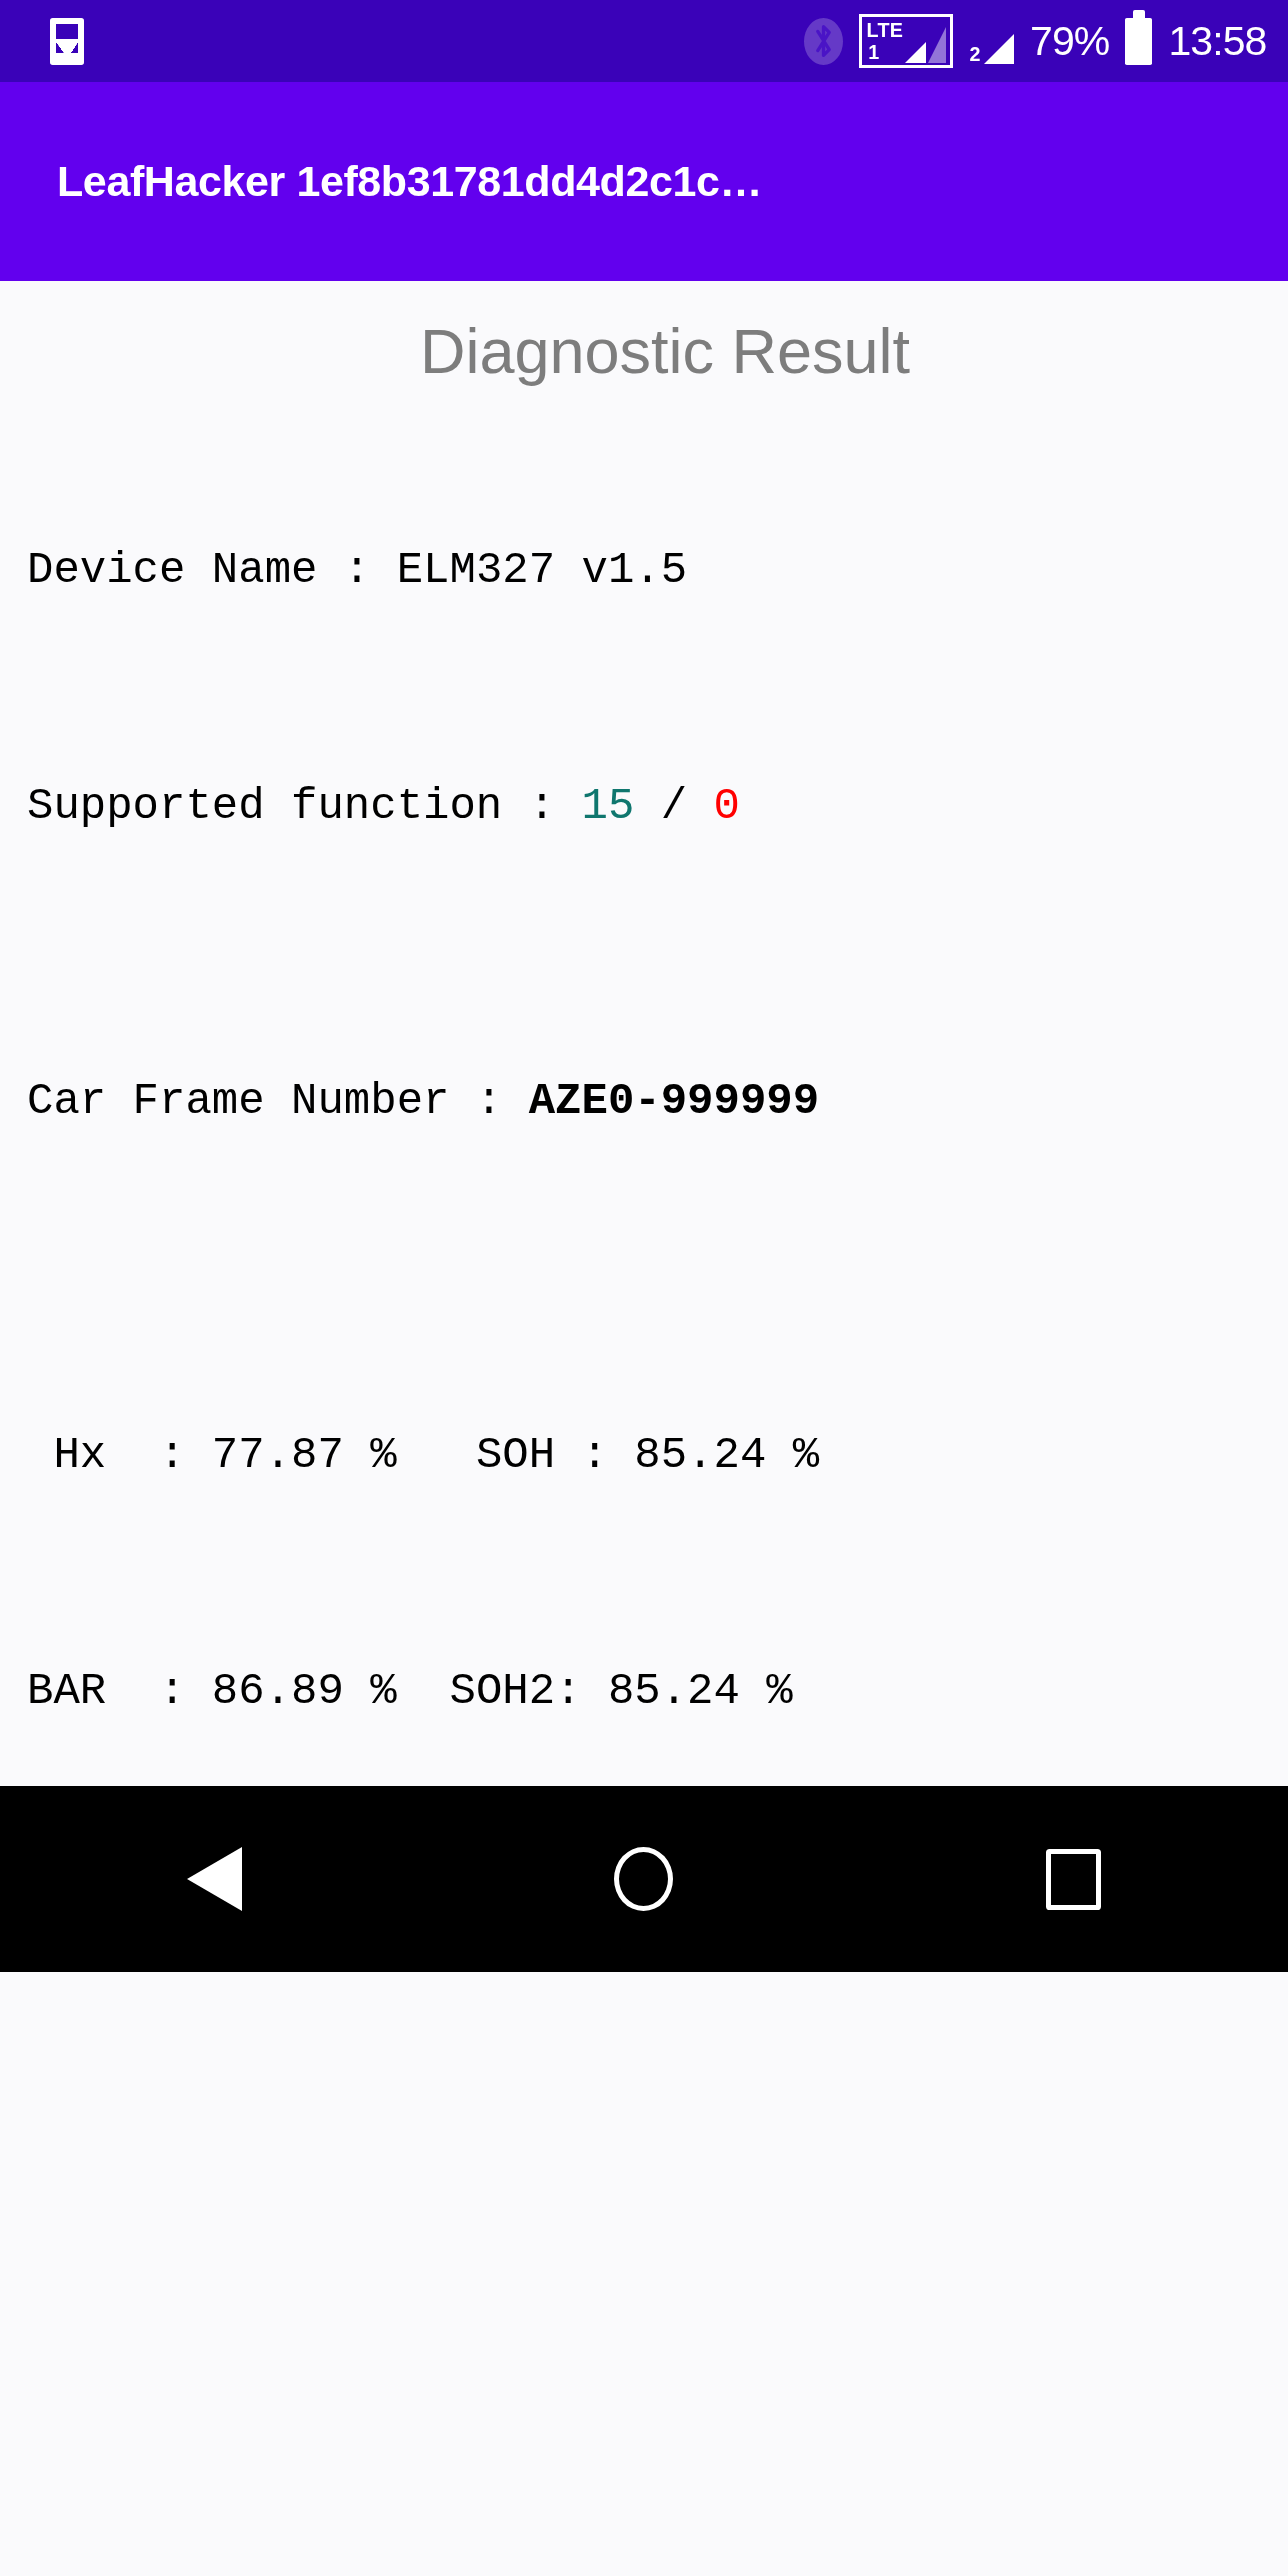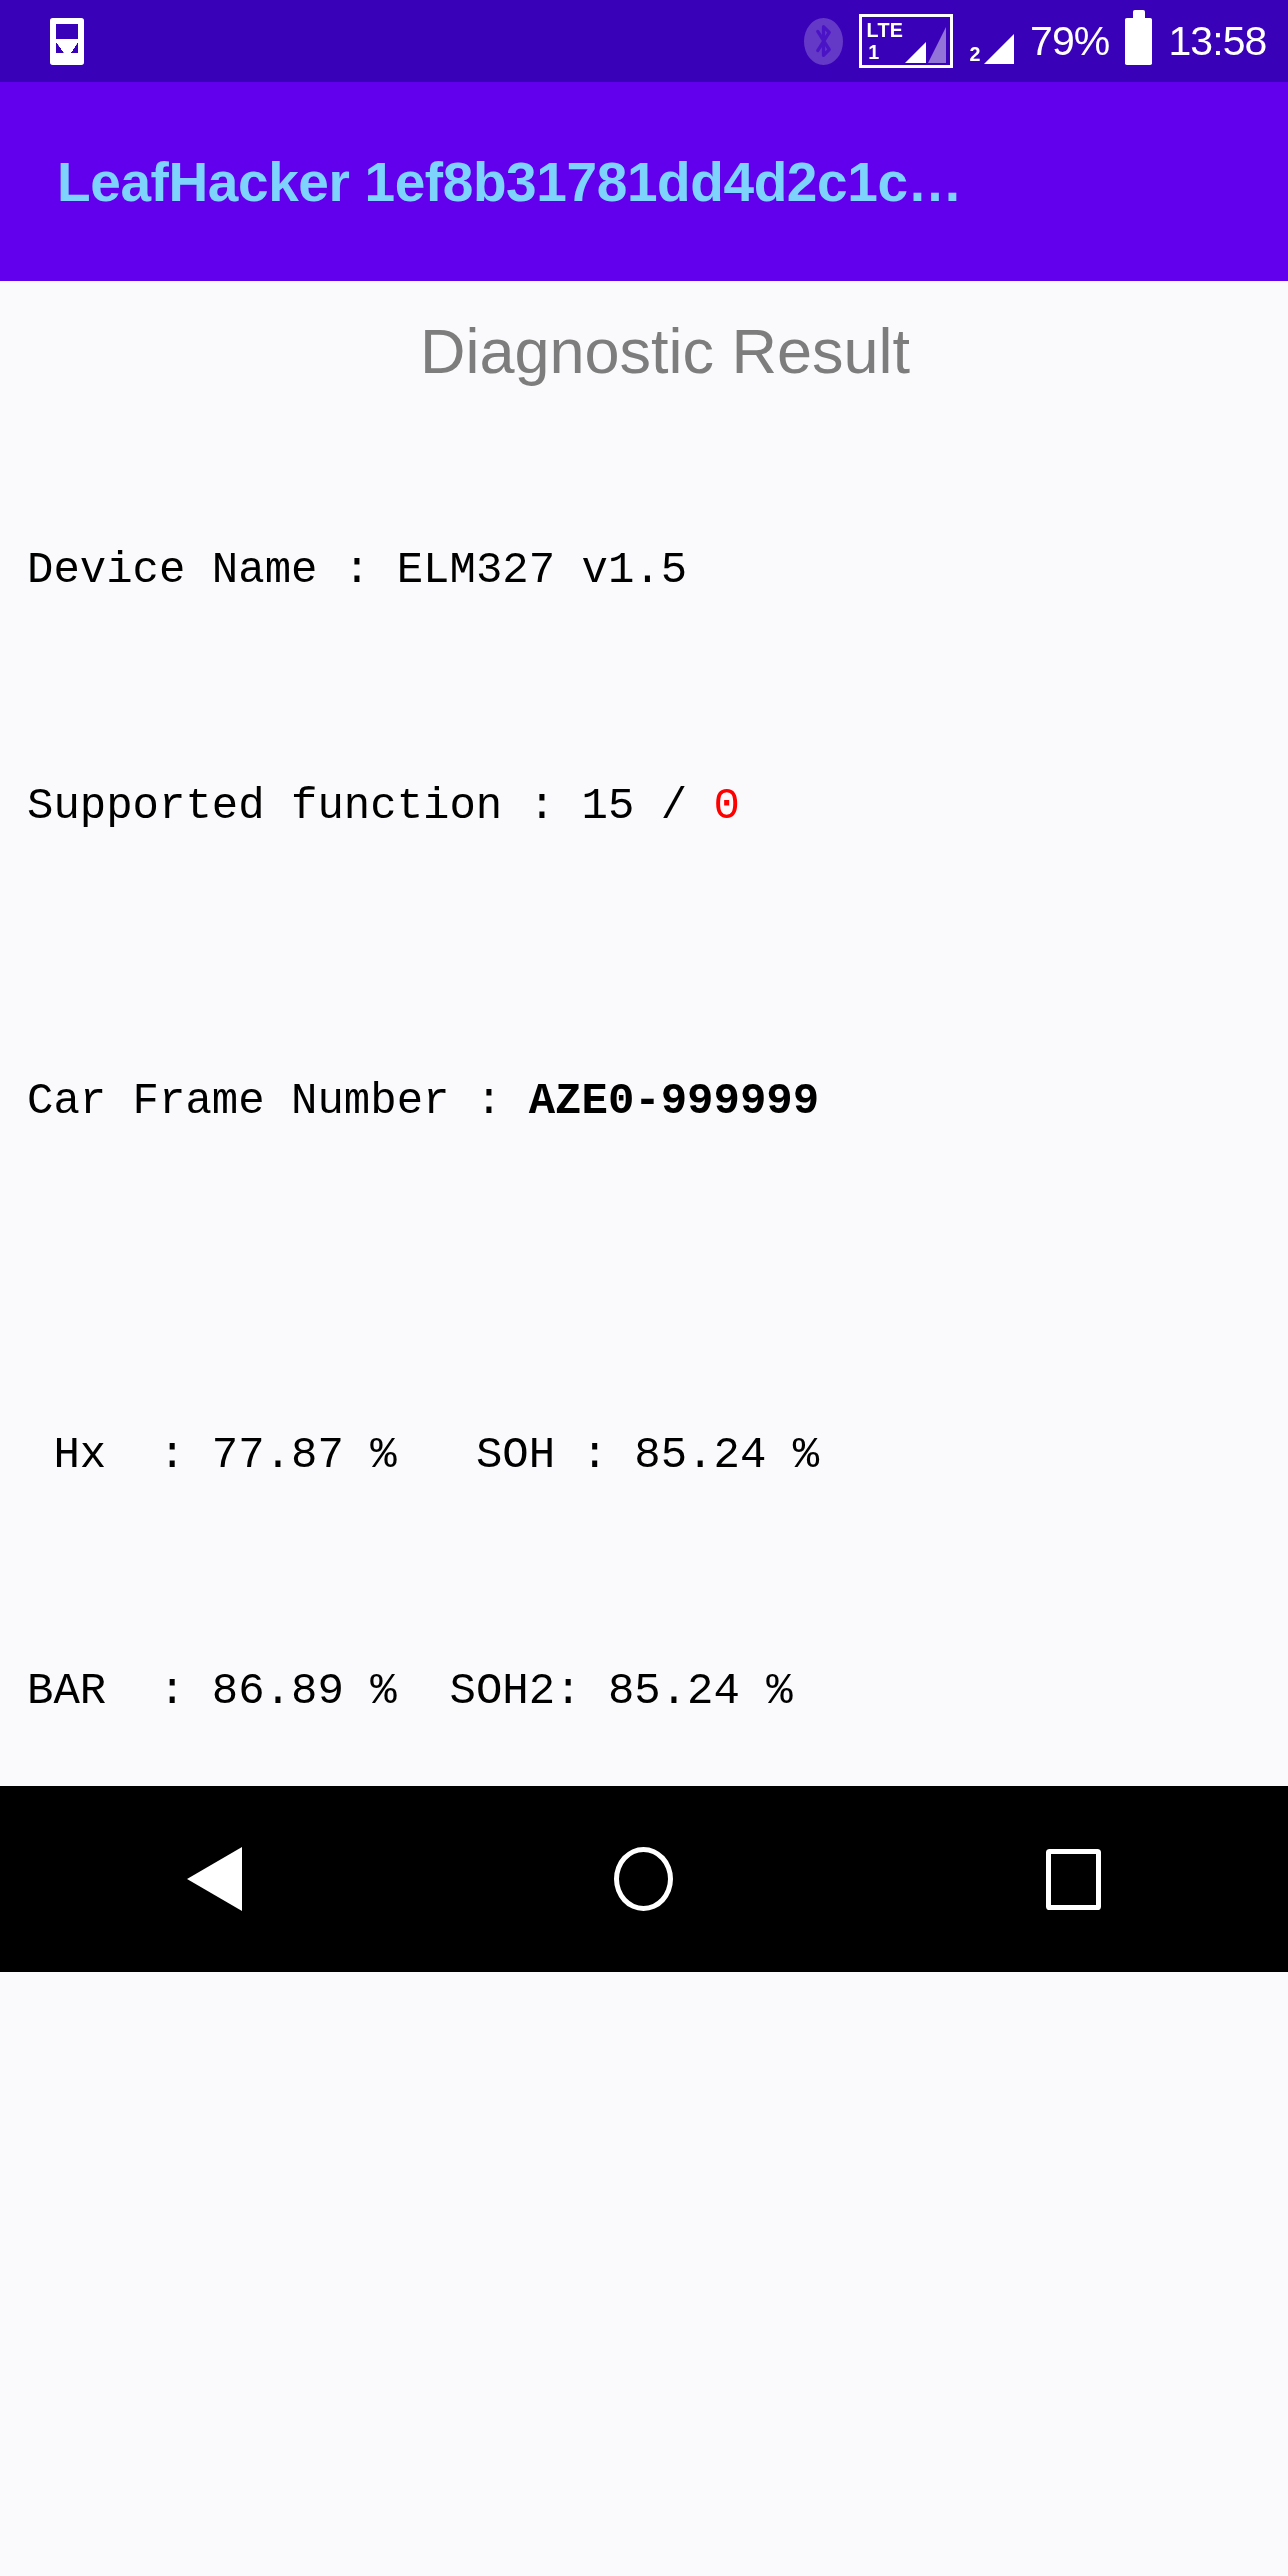--- a/index.html
+++ b/index.html
@@ -163,22 +163,22 @@
   
   .app-bar {
     height: 199px;
     background: #6200EE;
     display: flex;
     align-items: center;
     padding: 0 57px;
     flex: 0 0 auto;
   }
   .app-title {
-    color: #7dd3fc;
-    font-size: 55px;
+    color: #ffffff;
+    font-size: 43px;
     font-weight: 700;
     letter-spacing: -0.4px;
     white-space: nowrap;
     overflow: hidden;
   }
 
   
   .content {
     flex: 1 1 auto;
     background: #FAFAFC;
@@ -199,21 +199,21 @@
   .diag-block {
     margin-top: 36px;
     padding-left: 27px;
     font-family: "Liberation Mono", "DejaVu Sans Mono", monospace;
     font-size: 44px;
     line-height: 59px;
     color: #000000;
     white-space: pre;
   }
   .diag-line { white-space: pre; }
-  .v-green { color: #000000; }
+  .v-green { color: #0f766e; }
   .v-red   { color: #FF0000; }
   .v-bold  { font-weight: 700; }
 
   
   .nav-bar {
     height: 186px;
     background: #000000;
     display: flex;
     align-items: center;
     justify-content: space-around;

